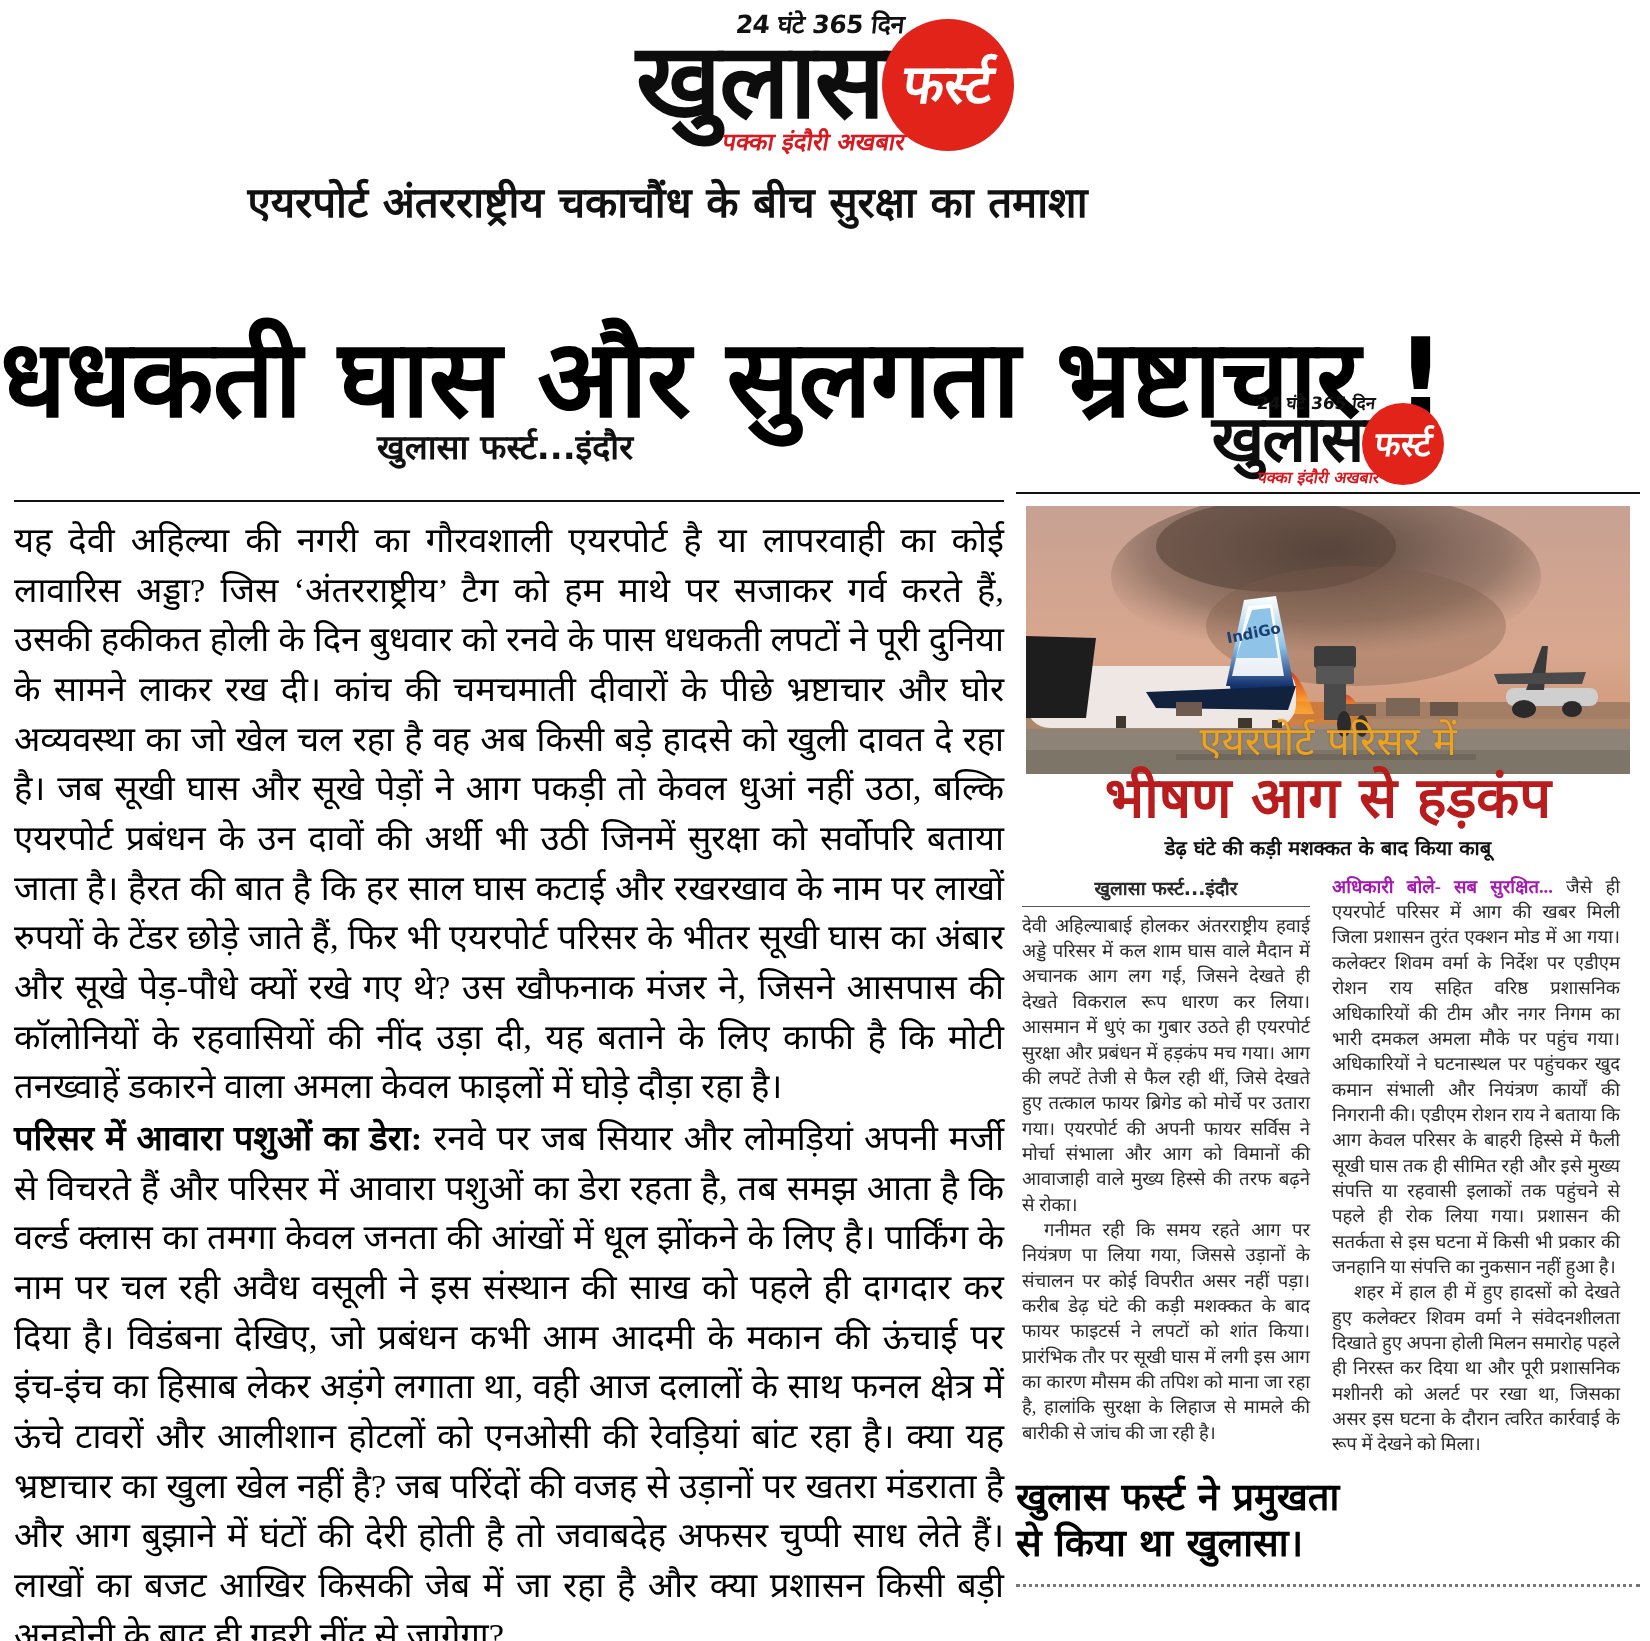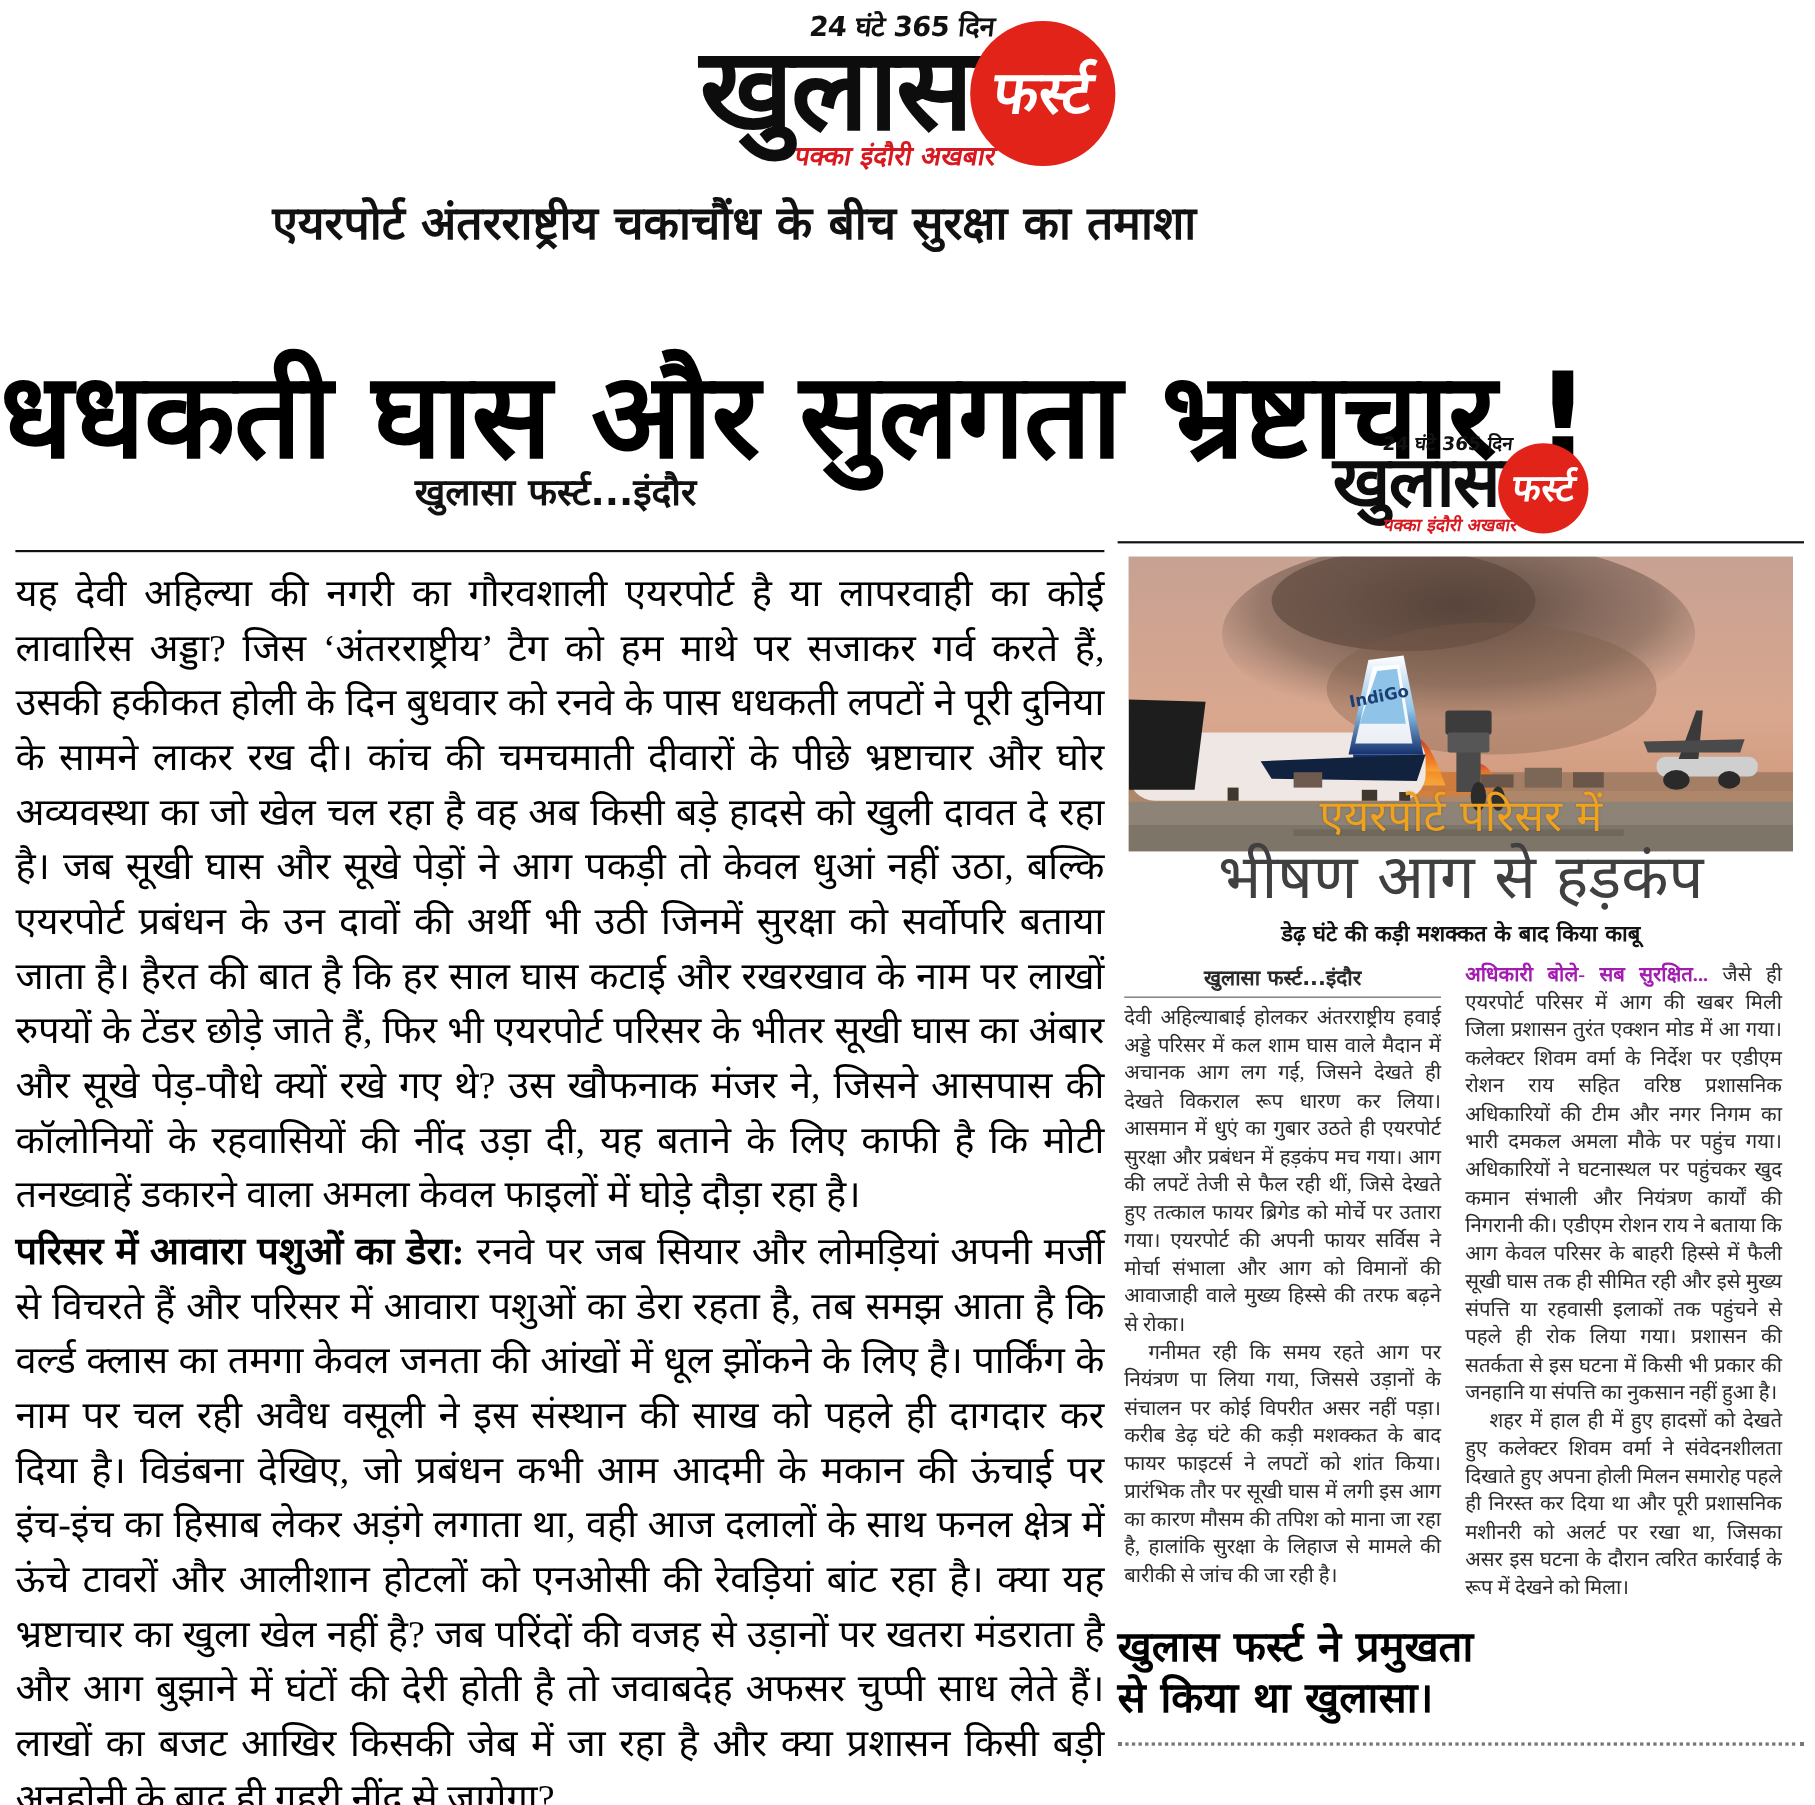--- a/index.html
+++ b/index.html
@@ -121,21 +121,21 @@
   .clip-head-top{
     text-align:center;
     font-family:"DejaVu Sans","Liberation Sans",sans-serif;
     font-weight:normal;font-size:40px;color:#f0a21c;
     margin-top:-62px;position:relative;z-index:3;
     text-shadow:0 0 2px rgba(0,0,0,.25);
   }
   .clip-head-main{
     text-align:center;
     font-family:"DejaVu Sans","Liberation Sans",sans-serif;
-    font-weight:normal;font-size:56px;color:#404040;
+    font-weight:bold;font-size:56px;color:#b91c1c;
     line-height:1.05;margin-top:2px;position:relative;z-index:3;
   }
   .clip-head-sub{
     text-align:center;
     font-family:"DejaVu Sans","Liberation Sans",sans-serif;
     font-weight:bold;font-size:20px;color:#111;margin-top:6px;
   }
   .clip-cols{
     display:flex;gap:22px;margin-top:14px;padding:0 6px;
   }

